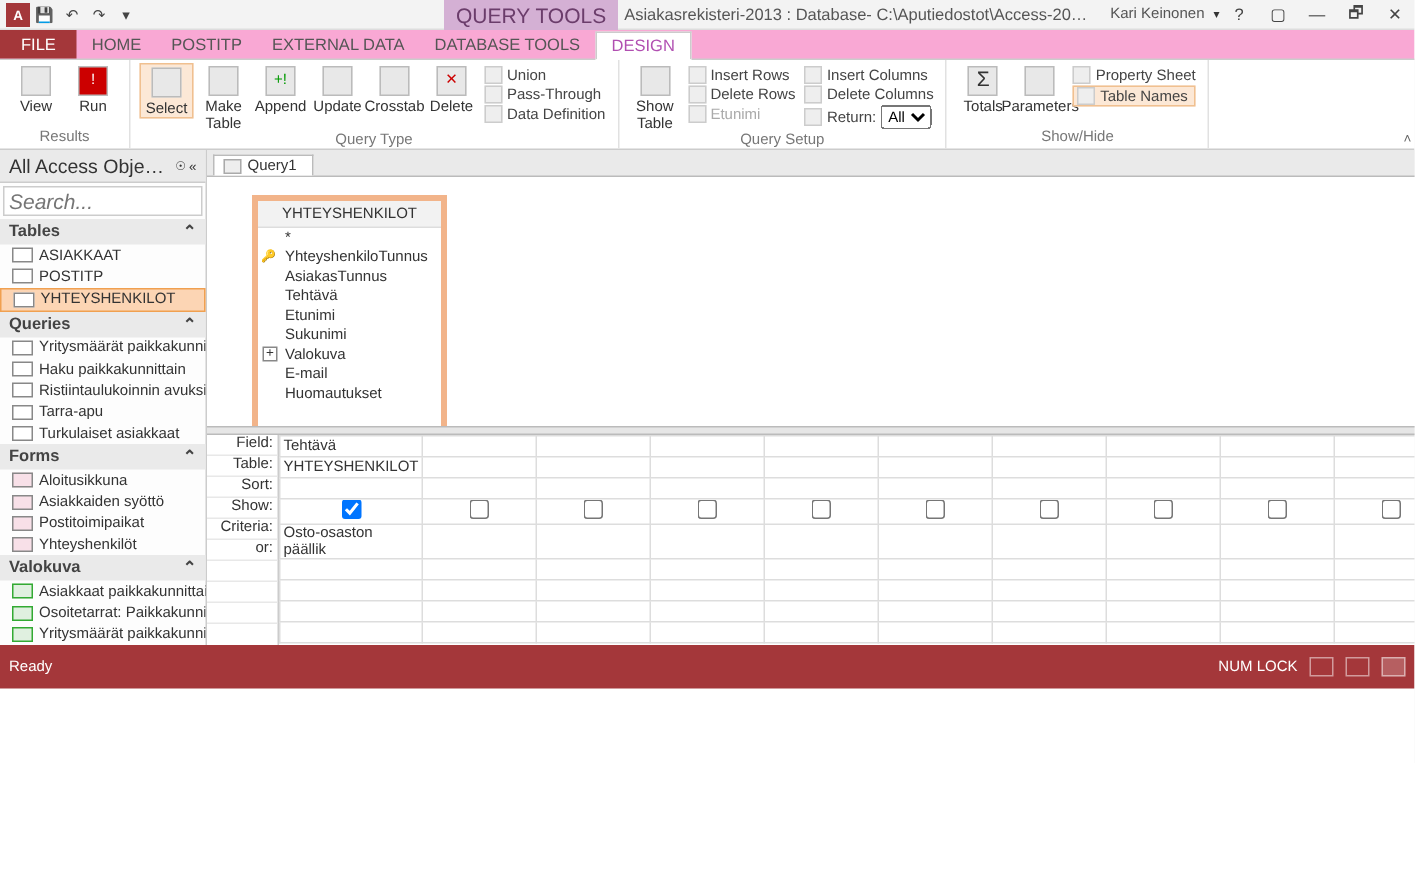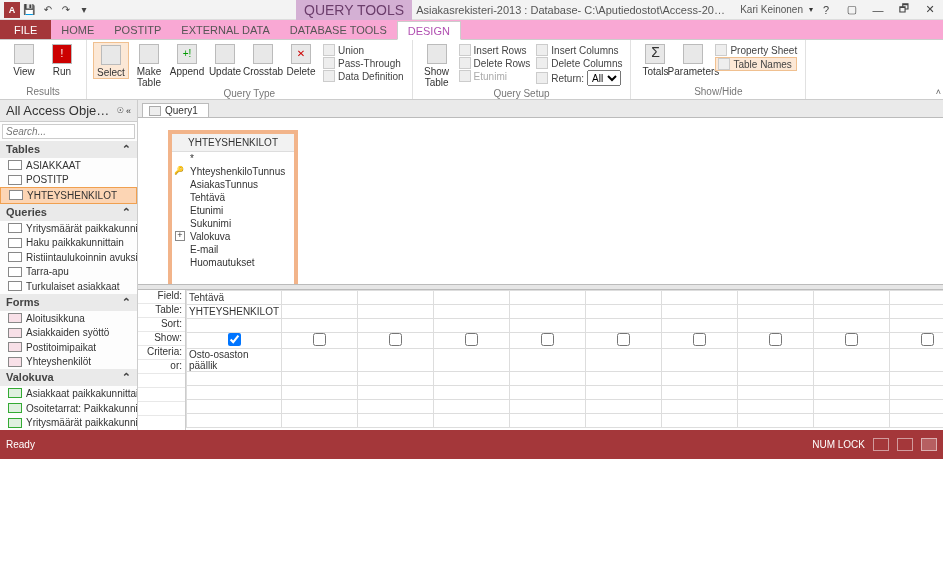--- a/index.html
+++ b/index.html
@@ -30,21 +30,21 @@
 .ribbon .smallcol .row { display: flex; align-items: center; gap: 3px; white-space: nowrap; color:#444;}
 .ribbon .smallcol .row .si { width: 12px; height: 12px; background: #eee; border: 1px solid #ccc; }
 .ribbon .smallcol .row.tn { background:#fce8d6; border:1px solid #f0c090; padding:0 2px;}
 .ribbon select { font-size:10px; height:16px; }
 
 .main { display: flex; height: 330px; justify-content: space-between; }
 
 .navpane { width: 138px; background: #fdfdfd; border-right: 1px solid #ccc; display: flex; flex-direction: column; }
 .navpane .header { background: #eaeaea; padding: 3px 6px; font-size: 13px; color: #333; display:flex; justify-content:space-between; align-items:center; border-bottom:1px solid #ccc;}
 .navpane .search { padding: 2px; }
-.navpane .search input { width: 100%; font-size: 10px; font-style: italic; border: 1px solid #ccc; padding: 1px 3px; }
+.navpane .search input { width: 100%; font-size: 14px; font-style: italic; border: 1px solid #ccc; padding: 1px 3px; }
 .navpane .section { background: #eaeaea; padding: 2px 6px; font-size: 11px; font-weight: bold; color: #444; display:flex; justify-content:space-between;}
 .navpane .item { padding: 2px 4px 2px 8px; font-size: 10px; color: #333; display: flex; align-items: center; gap: 4px; white-space:nowrap; overflow:hidden;}
 .navpane .item .ic { width: 14px; height: 10px; background: #fff; border: 1px solid #888; flex-shrink:0;}
 .navpane .item.sel { background: #fcd5b4; border:1px solid #f0a050;}
 .navpane .item .ic.qry { background: linear-gradient(#fff, #fff); }
 .navpane .item .ic.frm { background: #f8e0e8; }
 .navpane .item .ic.rpt { background: #e0f0e0; border-color:#3a3;}
 
 .content { flex: 1; display: flex; flex-direction: column; background: #f6f6f6; }
 .doctabs { height: 18px; background: #eaeaea; display: flex; align-items: flex-end; padding-left: 4px; border-bottom:1px solid #bbb;}

